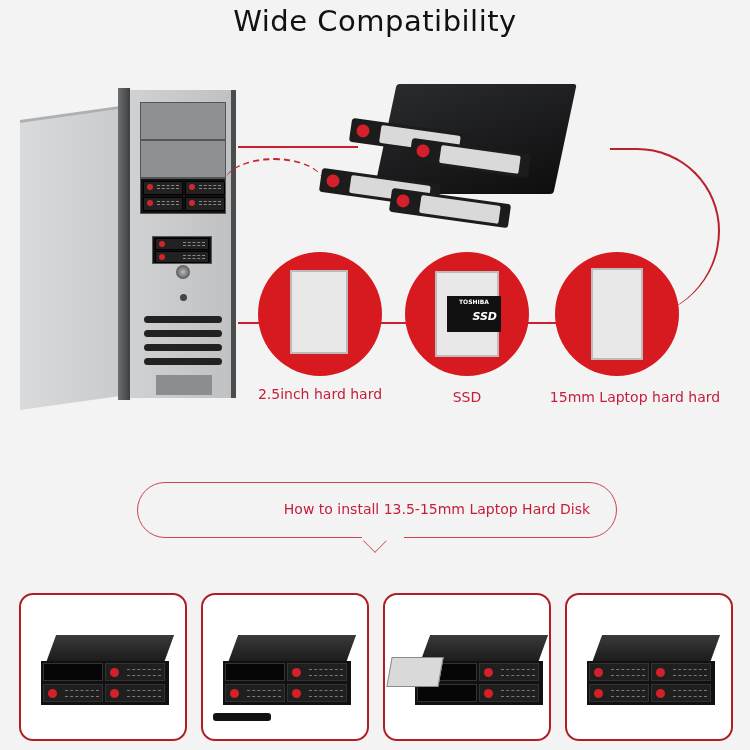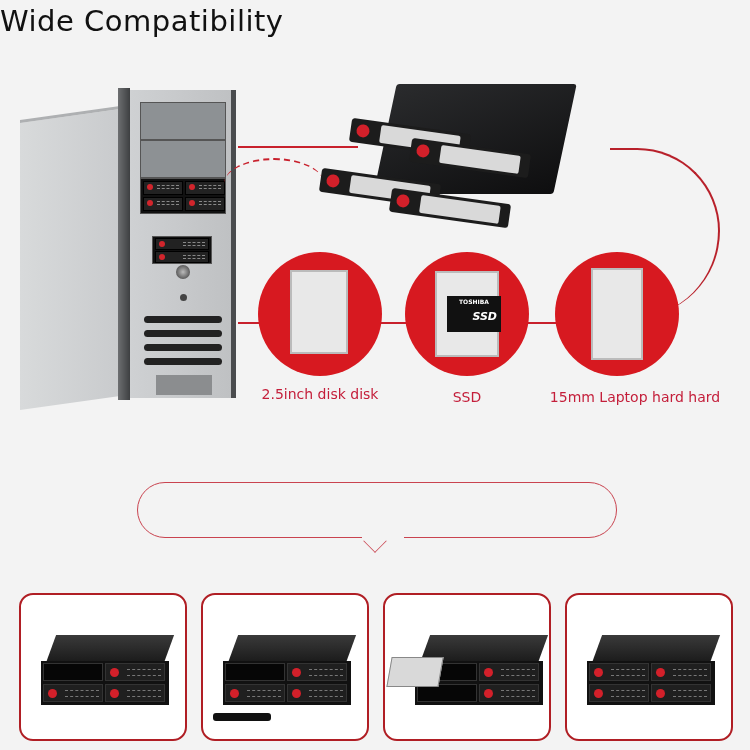--- a/index.html
+++ b/index.html
@@ -1,17 +1,17 @@
 <!DOCTYPE html>
 <html><head>
 <meta charset="utf-8">
 <style>
   * { box-sizing: border-box; margin: 0; padding: 0; }
   body { width: 750px; height: 750px; background: #f3f3f3; position: relative; overflow: hidden; font-family: "DejaVu Sans", sans-serif; }
-  .title { position: absolute; top: 4px; left: 0; width: 750px; text-align: left; font-size: 29px; color: #111; letter-spacing: 0.5px; }
+  .title { position: absolute; top: 4px; left: 0; width: 750px; text-align: center; font-size: 29px; color: #111; letter-spacing: 0.5px; }
 
   
   .tower { position: absolute; left: 20px; top: 88px; width: 218px; height: 315px; }
   .tower .side { position: absolute; left: 0; top: 18px; width: 100px; height: 290px; background: linear-gradient(90deg,#d8dadb,#c9cbcd); transform: skewY(-8deg); transform-origin: right top; border-top: 3px solid #aeb0b2; }
   .tower .edge { position: absolute; left: 98px; top: 0; width: 12px; height: 312px; background: linear-gradient(90deg,#6d6f71,#3d3f41); }
   .tower .front { position: absolute; left: 110px; top: 2px; width: 106px; height: 308px; background: linear-gradient(90deg,#cfd1d3,#bfc1c3); border-right: 5px solid #4a4c4e; }
   .bay { position: absolute; left: 10px; width: 86px; background: #8d9194; border: 1px solid #555; }
   .hdd-slot { position: absolute; background: #222; border: 1px solid #000; }
   .hdd-slot .dot { position: absolute; left: 3px; top: 2px; width: 6px; height: 6px; border-radius: 50%; background: #d2252c; }
   .hdd-slot .grill { position: absolute; right: 3px; top: 3px; width: 22px; height: 4px; border-top: 1px dashed #888; border-bottom: 1px dashed #888; }
@@ -141,25 +141,26 @@
     <div class="ssd-band">
       <span class="brand">TOSHIBA</span>
       <span class="txt">SSD</span>
     </div>
   </div>
 </div>
 <div class="disk" style="left:555px;">
   <div class="pic" style="left:36px;top:16px;width:52px;height:92px;"></div>
 </div>
 
-<div class="disk-label" style="left:220px;">2.5inch disk disk</div>
+<div class="disk-label" style="left:220px;">2.5inch hard hard</div>
 <div class="disk-label" style="left:367px;top:389px;">SSD</div>
 <div class="disk-label" style="left:535px;top:389px;">15mm Laptop hard hard</div>
 
 <div class="pill">
+  <div class="pill-text">How to install 13.5-15mm Laptop Hard Disk</div>
   <div class="pill-gap"></div>
 </div>
 <div class="chev"></div>
 
 <div class="card" style="left:19px;">
   <div class="mini">
     <div class="top"></div>
     <div class="face">
       <div class="slot empty" style="left:2px;top:2px;"></div>
       <div class="slot" style="left:64px;top:2px;">

